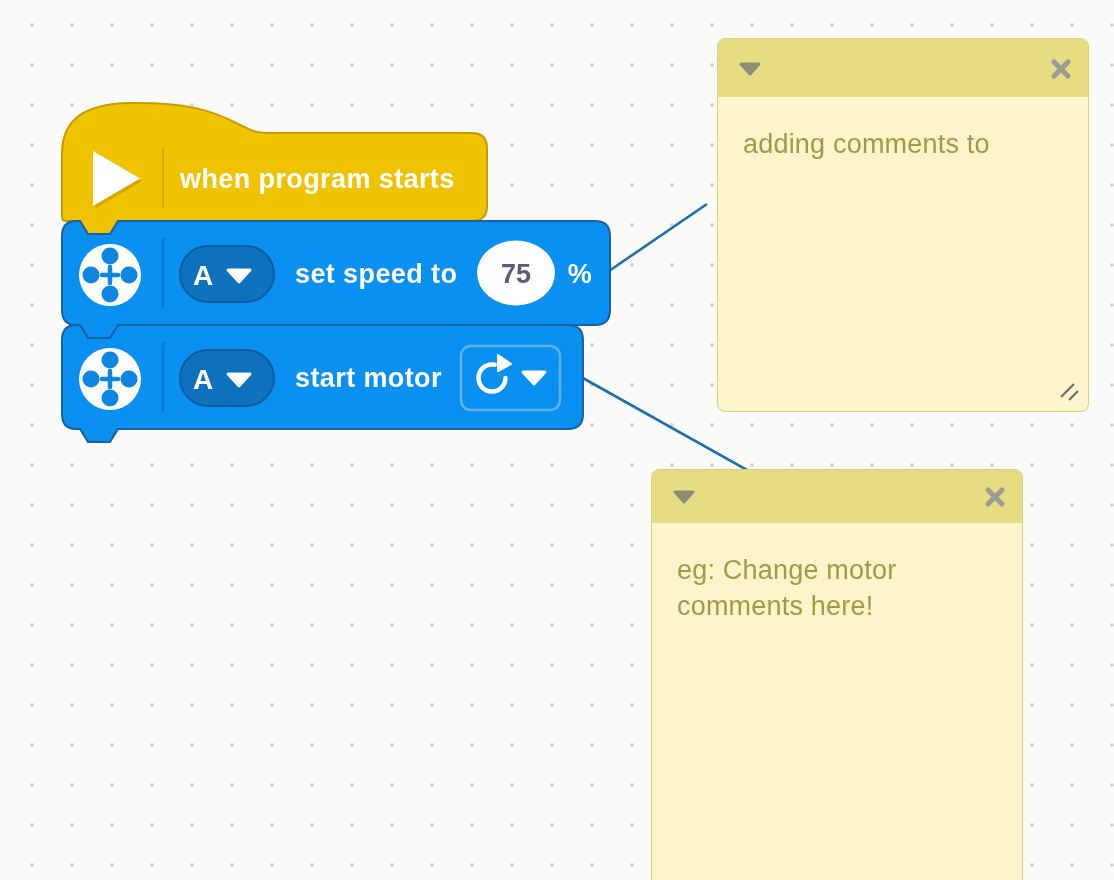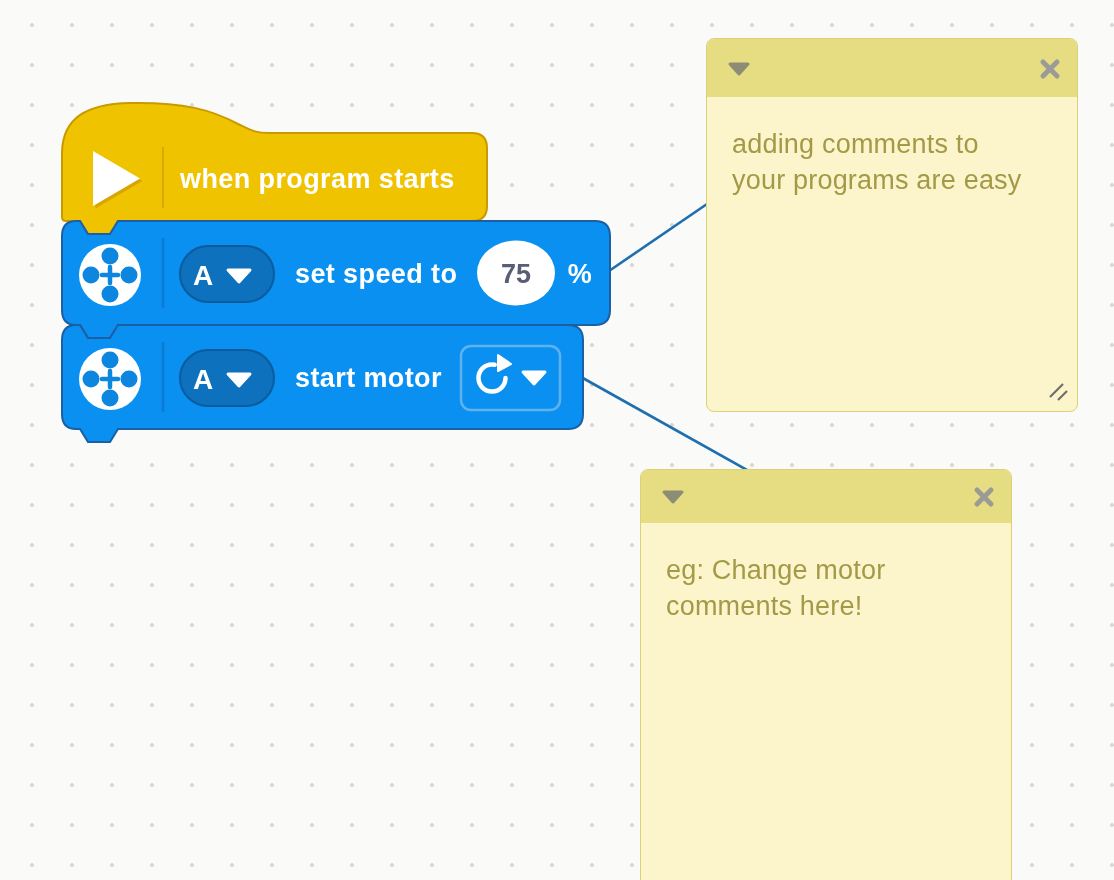--- a/index.html
+++ b/index.html
@@ -20,20 +20,21 @@
   .port-text{font-weight:bold;fill:#FFFFFF;font-size:28px;}
   .value-text{font-weight:bold;fill:#575E75;font-size:27px;}
 
   
   .comment{
     position:absolute;width:372px;
     background:#FCF4CA;
     border:1px solid #DCD178;
     border-radius:8px;
     box-sizing:border-box;
+    margin-left:11px;
   }
   .comment-header{
     position:relative;
     background:#E6DC81;
     border-radius:7px 7px 0 0;
     width:100%;
   }
   .c1 .comment-header{height:58px;}
   .c2 .comment-header{height:53px;}
   .comment-caret{position:absolute;left:20px;}
@@ -145,21 +146,20 @@
     <svg class="comment-caret" width="24" height="16">
       <polygon points="3,3 21,3 12,13" fill="#8D8C74" stroke="#8D8C74" stroke-width="3" stroke-linejoin="round"></polygon>
     </svg>
     <svg class="comment-x" width="22" height="22">
       <line x1="4" y1="4" x2="18" y2="18" stroke="#9B9B96" stroke-width="5" stroke-linecap="round"></line>
       <line x1="18" y1="4" x2="4" y2="18" stroke="#9B9B96" stroke-width="5" stroke-linecap="round"></line>
     </svg>
   </div>
   <div class="comment-body">
     <div>adding comments to</div>
-    <div>your programs are easy</div>
   </div>
   <svg class="comment-resize" width="24" height="24">
     <line x1="4" y1="17" x2="17" y2="4" stroke="#6E6E6E" stroke-width="2.2"></line>
     <line x1="12" y1="20" x2="21" y2="11" stroke="#6E6E6E" stroke-width="2.2"></line>
   </svg>
 </div>
 
 <div class="comment c2" style="left:640px;top:469px;height:449px;">
   <div class="comment-header">
     <svg class="comment-caret" width="24" height="16">

